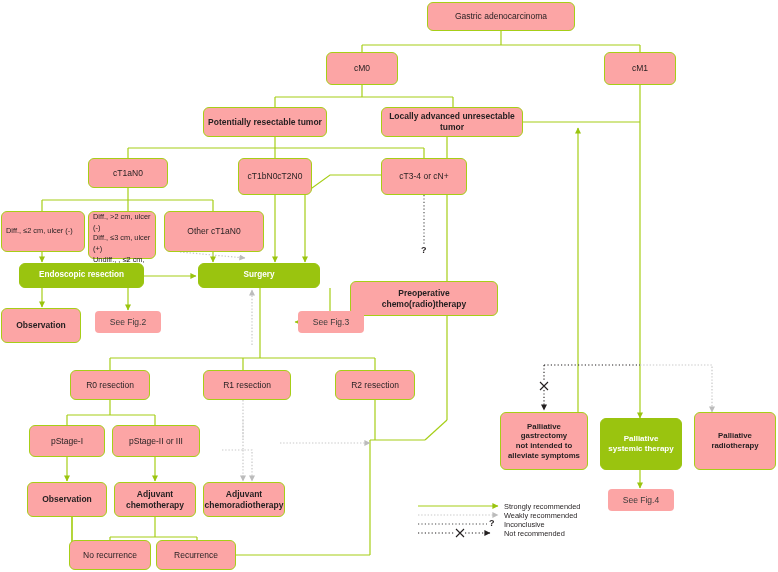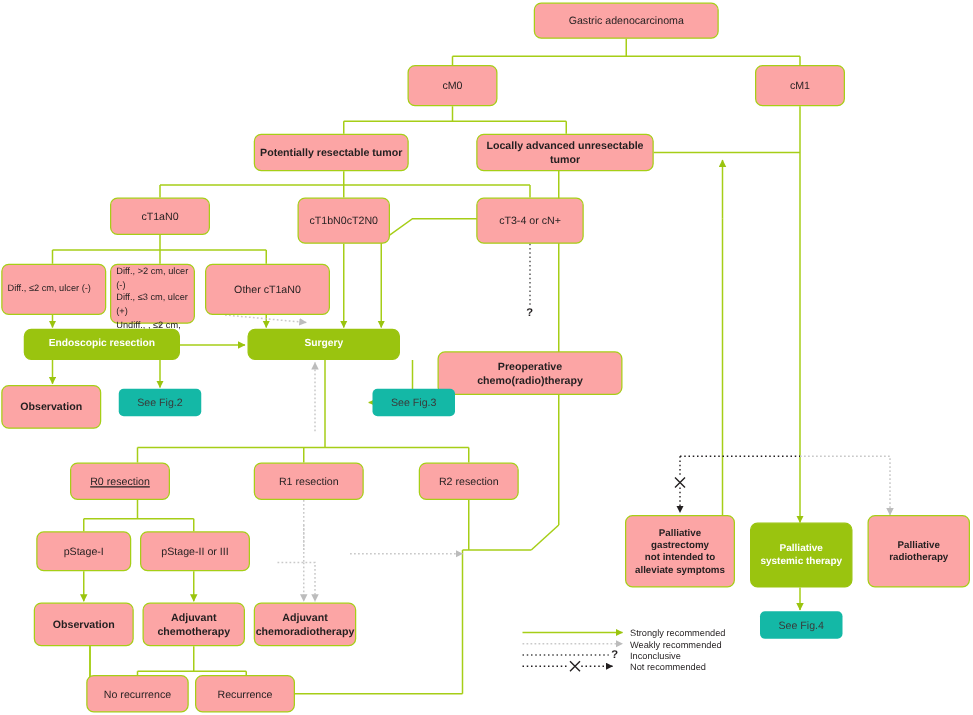--- a/index.html
+++ b/index.html
@@ -8,21 +8,21 @@
        -webkit-font-smoothing:antialiased;}
   #stage{position:relative;width:778px;height:572px;}
   svg#wires{position:absolute;left:0;top:0;width:778px;height:572px;}
 
   .node{position:absolute;box-sizing:border-box;display:flex;align-items:center;
         justify-content:center;text-align:center;border-radius:6px;
         line-height:1.25;color:#231f20;z-index:3;}
   .node.outline{background:#fca5a5;border:1.2px solid #a6ce17;}
   .node.filled{background:#9ac40f;border:1.2px solid #9ac40f;color:#ffffff;
                font-weight:bold;}
-  .node.grey{background:#14b8a6;border:none;color:#3a3a3a;border-radius:4px;}
+  .node.grey{background:#fca5a5;border:none;color:#3a3a3a;border-radius:4px;}
   .node.plain{font-size:8.5px;}
   .node.bold{font-weight:bold;font-size:8.5px;}
   .node.small{font-size:7.4px;text-align:left;justify-content:flex-start;
               padding:0 4px;line-height:1.45;}
 
   .legend{position:absolute;z-index:4;font-size:7.4px;color:#231f20;}
   .legend-label{position:absolute;white-space:nowrap;}
   .qmark{position:absolute;font-size:9px;font-weight:bold;color:#231f20;z-index:4;}
 </style>
 </head>
@@ -229,21 +229,21 @@
   </div>
 
   <div class="node grey plain" style="left:95px;top:311px;width:66px;height:22px;">
     <span>See Fig.2</span>
   </div>
 
   <div class="node grey plain" style="left:298px;top:311px;width:66px;height:22px;">
     <span>See Fig.3</span>
   </div>
 
-  <div class="node outline plain" style="left:56px;top:370px;width:80px;height:30px;text-decoration:underline;">
+  <div class="node outline plain" style="left:70px;top:370px;width:80px;height:30px;">
     <span>R0 resection</span>
   </div>
 
   <div class="node outline plain" style="left:203px;top:370px;width:88px;height:30px;">
     <span>R1 resection</span>
   </div>
 
   <div class="node outline plain" style="left:335px;top:370px;width:80px;height:30px;">
     <span>R2 resection</span>
   </div>

